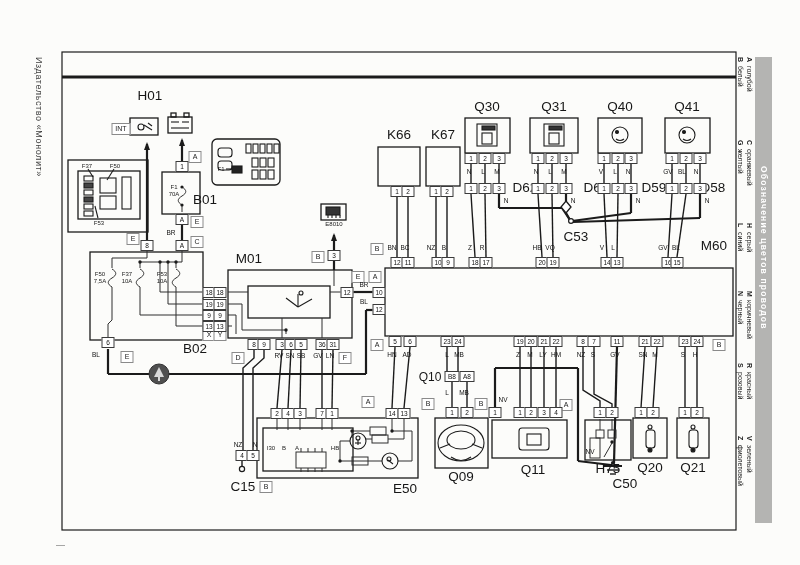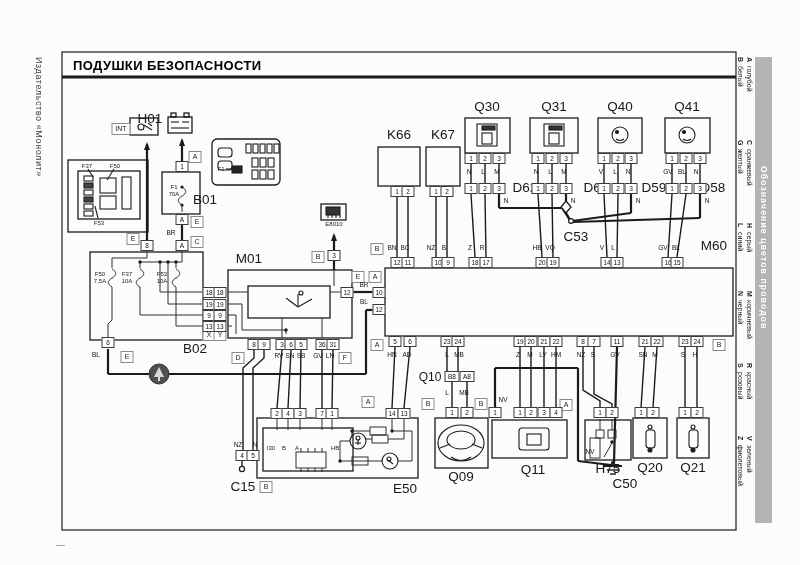--- a/index.html
+++ b/index.html
@@ -330,25 +330,24 @@
     <circle cx="182" cy="187" r="1.6" fill="#1b1b1b"></circle>
         <circle cx="182" cy="205" r="1.6" fill="#1b1b1b"></circle>
     <g>
       <circle cx="159" cy="374" r="10" fill="#4f4f4f" stroke="#333"></circle>
       <polygon points="159,367 154,377 164,377" fill="#d9d9d9"></polygon>
           <rect x="158" y="377" width="2" height="4" fill="#d9d9d9"></rect>
     </g>
   </g>
 </svg>
 
-  <div class="title">ПОДУШКИ БЕЗОПАСНОСТИ</div>
   <div class="pub">Издательство «Монолит»</div>
   <div class="fmark">—</div>
 
-  <span class="c" style="left:150px;top:112px">H01</span>
+  <span class="c" style="left:150px;top:89px">H01</span>
   <span class="c" style="left:205px;top:193px">B01</span>
   <span class="c" style="left:195px;top:342px">B02</span>
   <span class="c" style="left:249px;top:252px">M01</span>
   <span class="c" style="left:714px;top:239px">M60</span>
   <span class="c" style="left:399px;top:128px">K66</span>
   <span class="c" style="left:443px;top:128px">K67</span>
   <span class="c" style="left:487px;top:100px">Q30</span>
   <span class="c" style="left:554px;top:100px">Q31</span>
   <span class="c" style="left:620px;top:100px">Q40</span>
   <span class="c" style="left:687px;top:100px">Q41</span>

